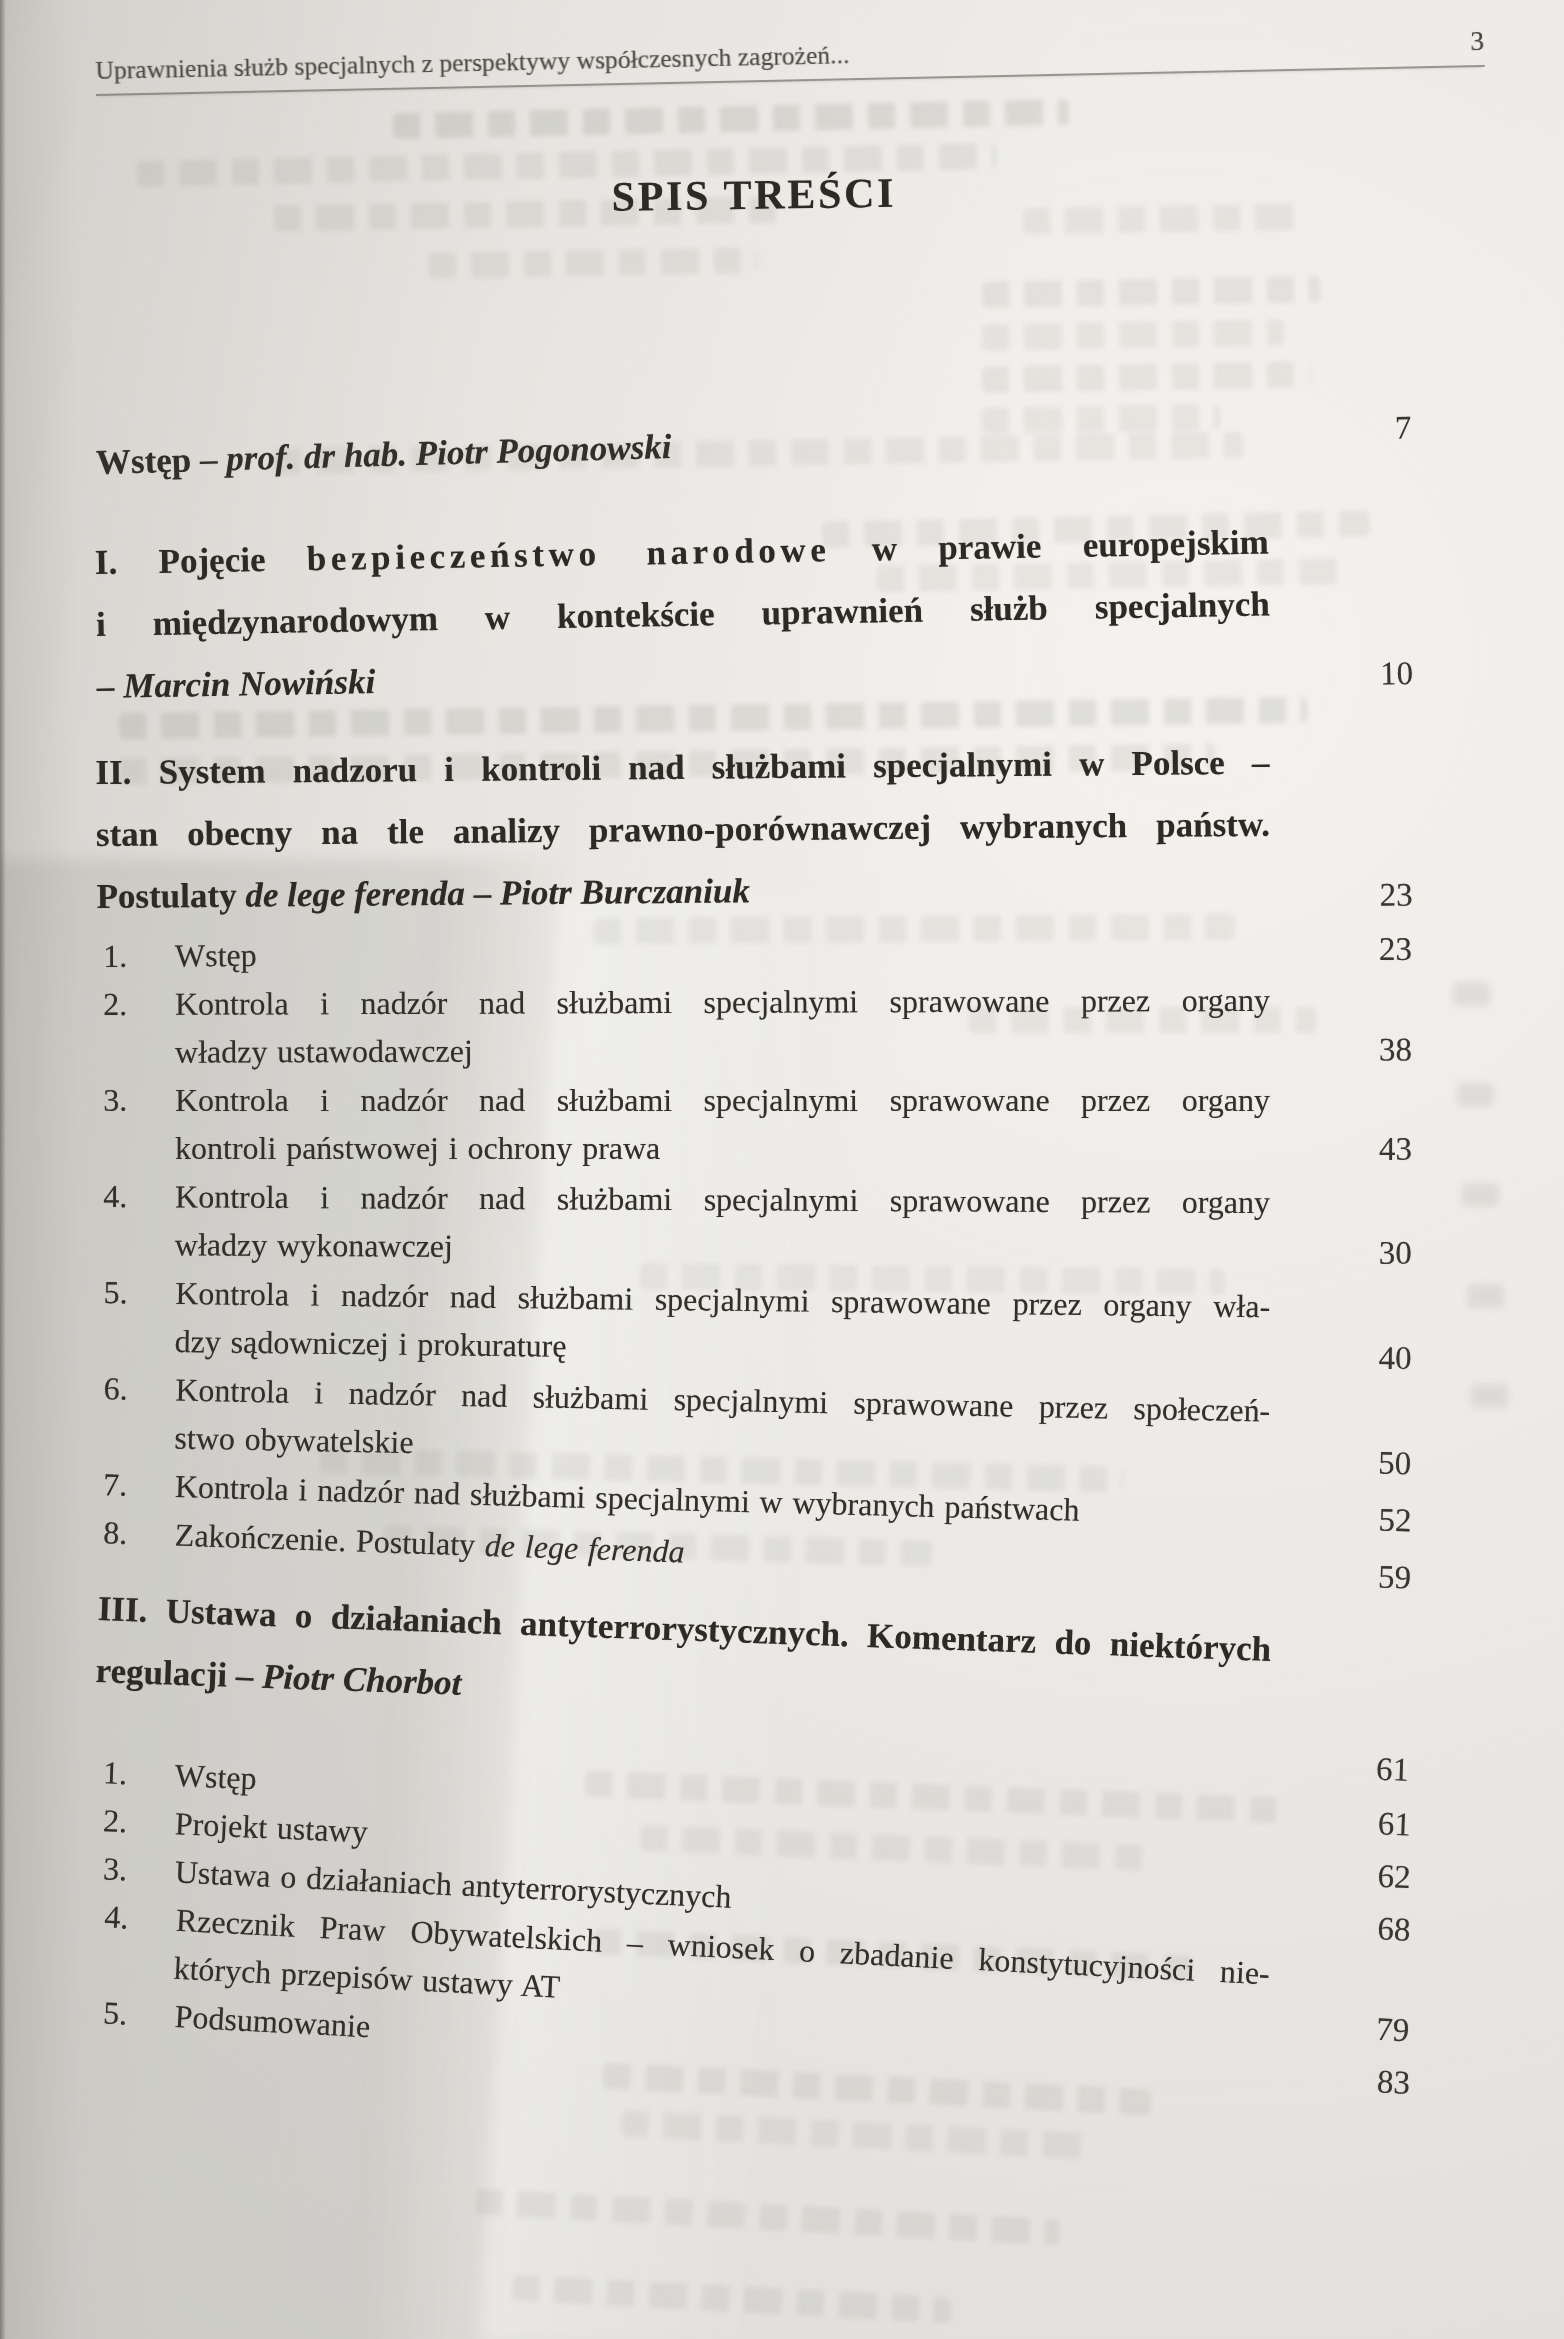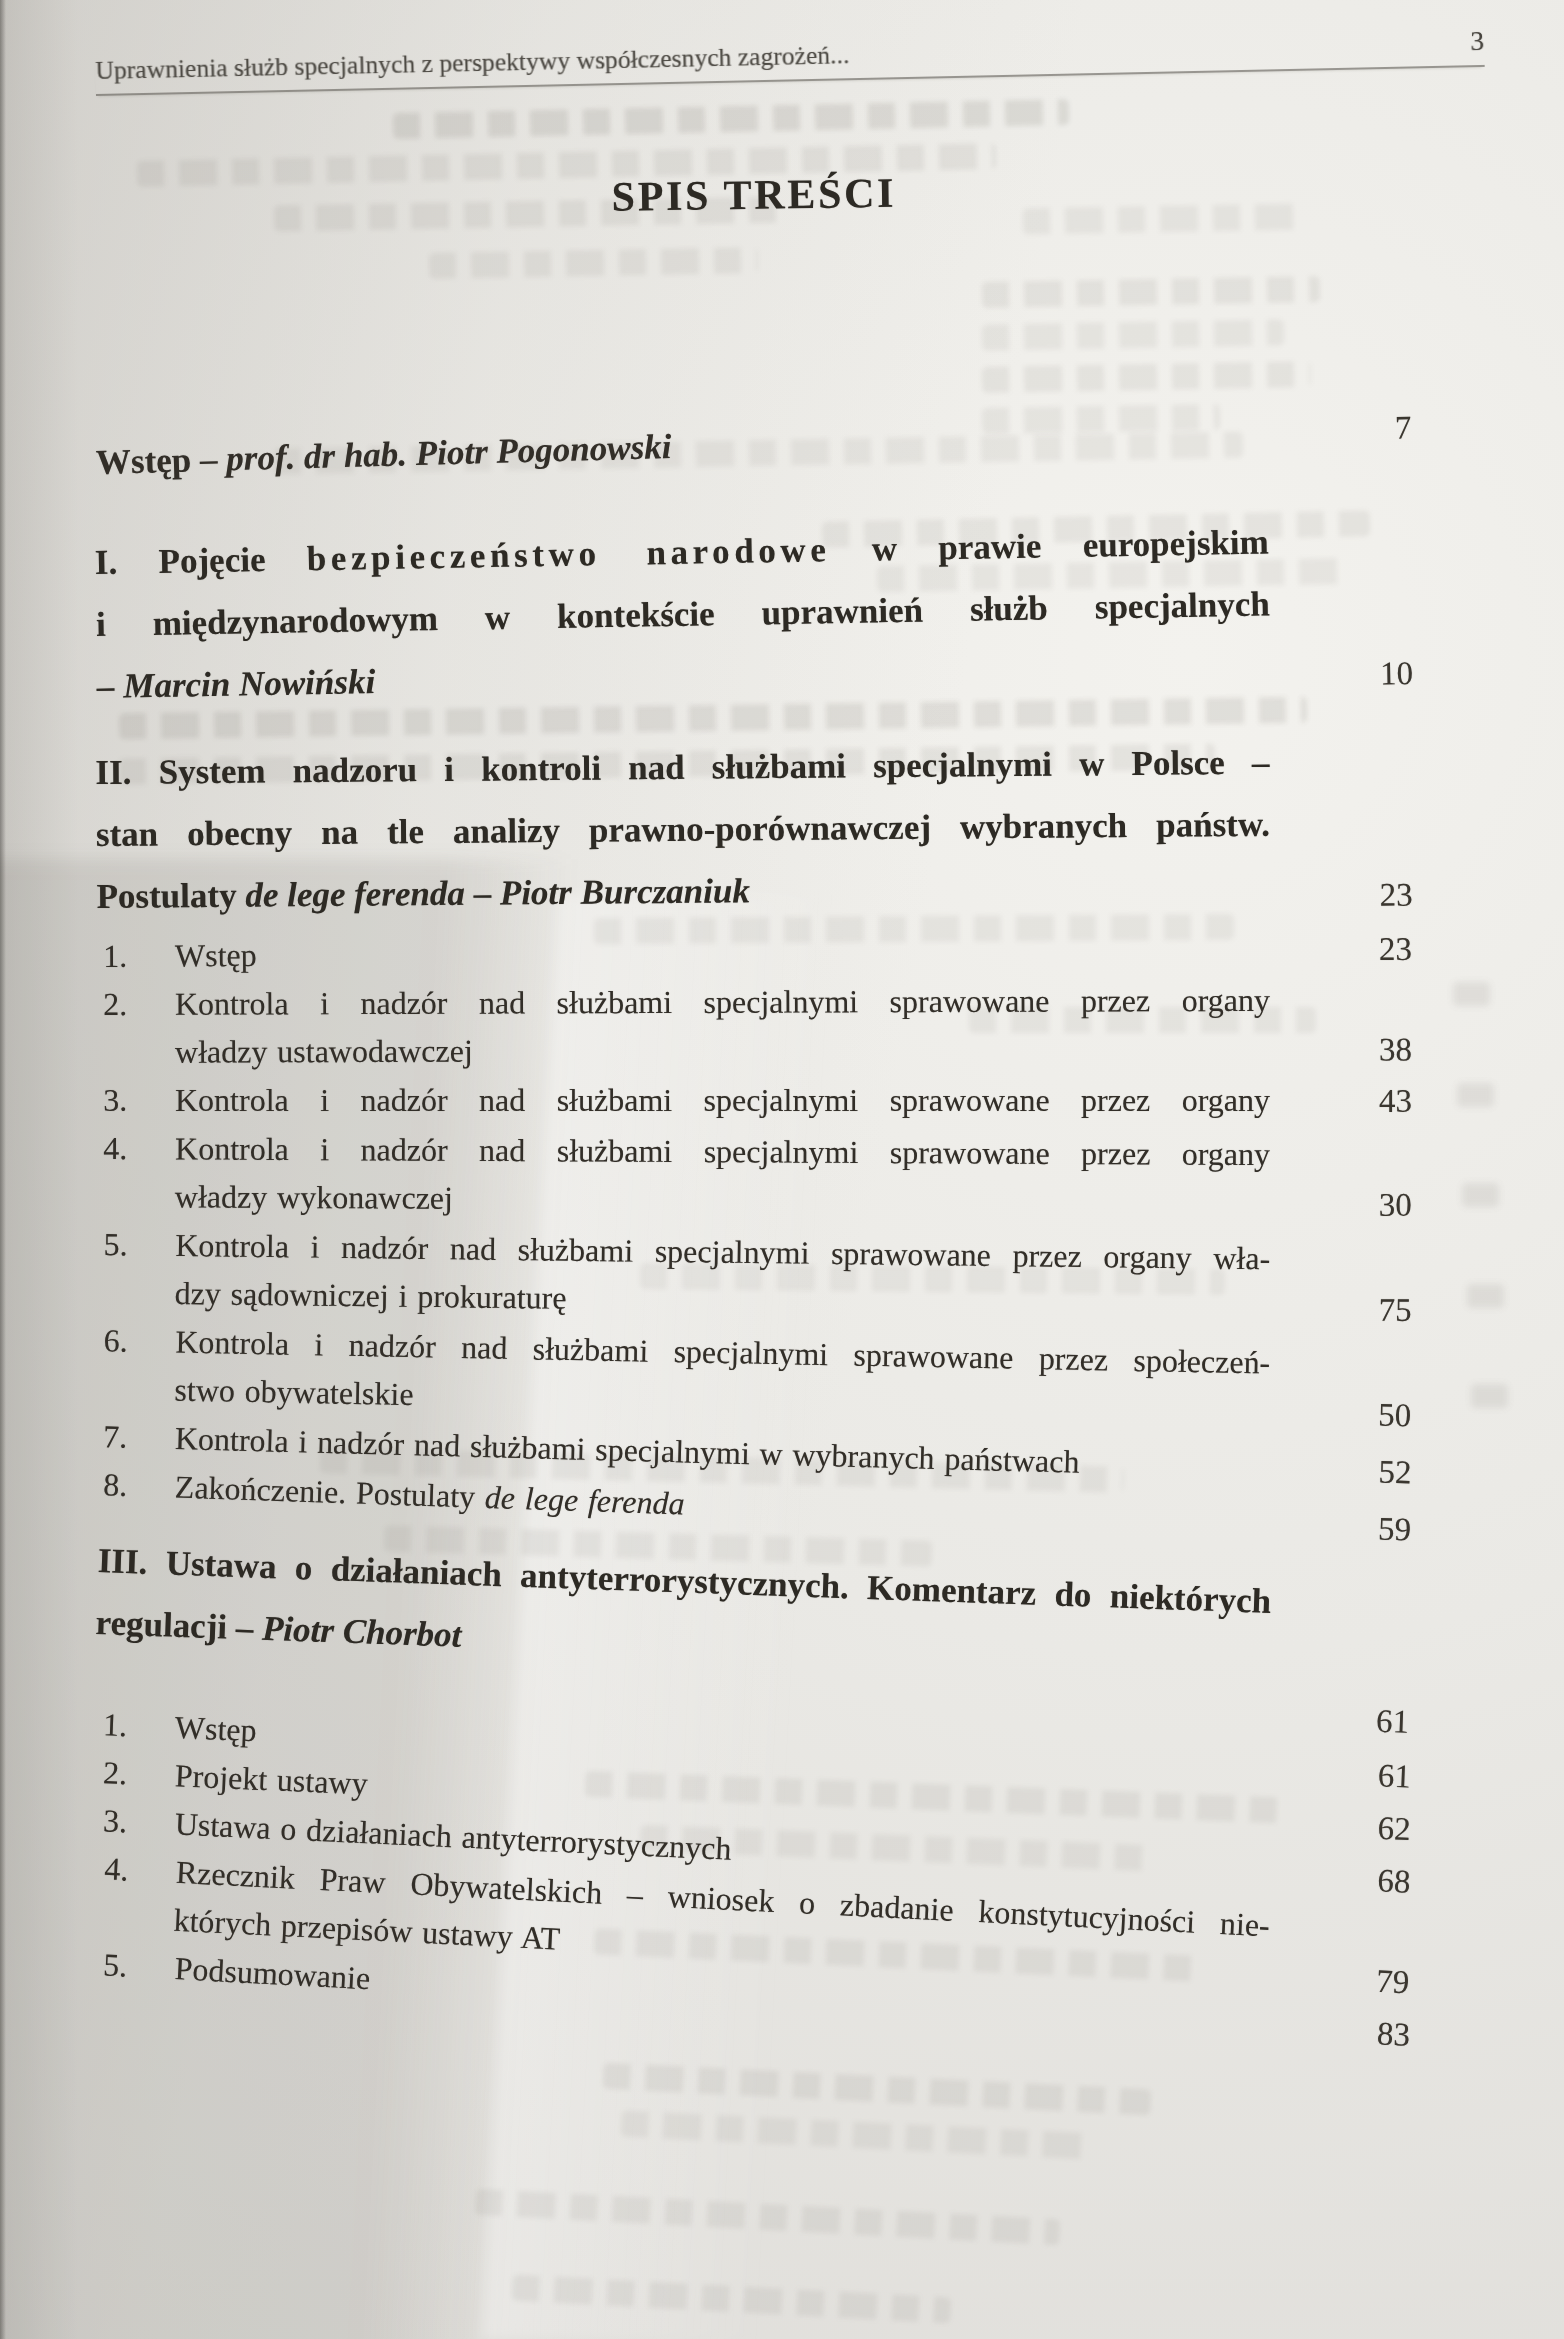--- a/index.html
+++ b/index.html
@@ -150,33 +150,34 @@
       </div>
       <div class="item r-m02">
         <span class="num">2.</span>
         <div class="line fill">Kontrola i nadzór nad służbami specjalnymi sprawowane przez organy</div>
         <div class="line">władzy ustawodawczej</div>
         <span class="pg">38</span>
       </div>
       <div class="item r-00">
         <span class="num">3.</span>
         <div class="line fill">Kontrola i nadzór nad służbami specjalnymi sprawowane przez organy</div>
+        <div class="line">kontroli państwowej i ochrony prawa</div>
         <span class="pg">43</span>
       </div>
       <div class="item r-03">
         <span class="num">4.</span>
         <div class="line fill">Kontrola i nadzór nad służbami specjalnymi sprawowane przez organy</div>
         <div class="line">władzy wykonawczej</div>
         <span class="pg">30</span>
       </div>
       <div class="item r-07">
         <span class="num">5.</span>
         <div class="line fill">Kontrola i nadzór nad służbami specjalnymi sprawowane przez organy wła-</div>
         <div class="line">dzy sądowniczej i prokuraturę</div>
-        <span class="pg">75</span>
+        <span class="pg">40</span>
       </div>
       <div class="item r-11">
         <span class="num">6.</span>
         <div class="line fill">Kontrola i nadzór nad służbami specjalnymi sprawowane przez społeczeń-</div>
         <div class="line">stwo obywatelskie</div>
         <span class="pg">50</span>
       </div>
       <div class="item r-15">
         <span class="num">7.</span>
         <div class="line">Kontrola i nadzór nad służbami specjalnymi w wybranych państwach</div>

